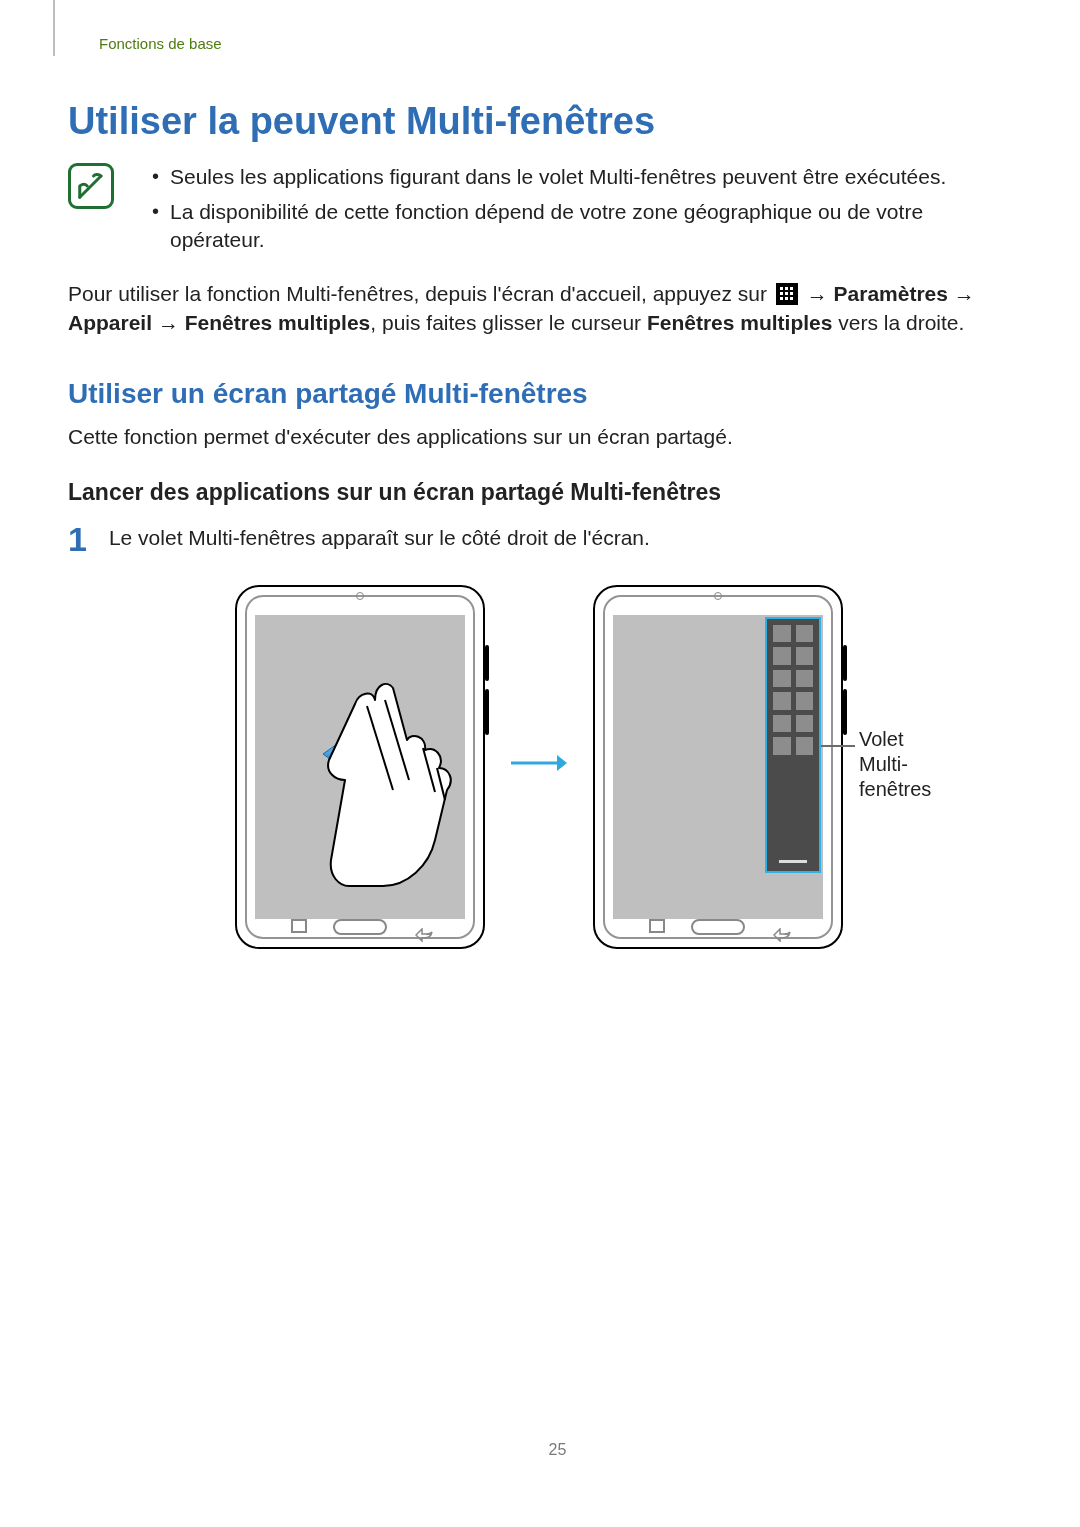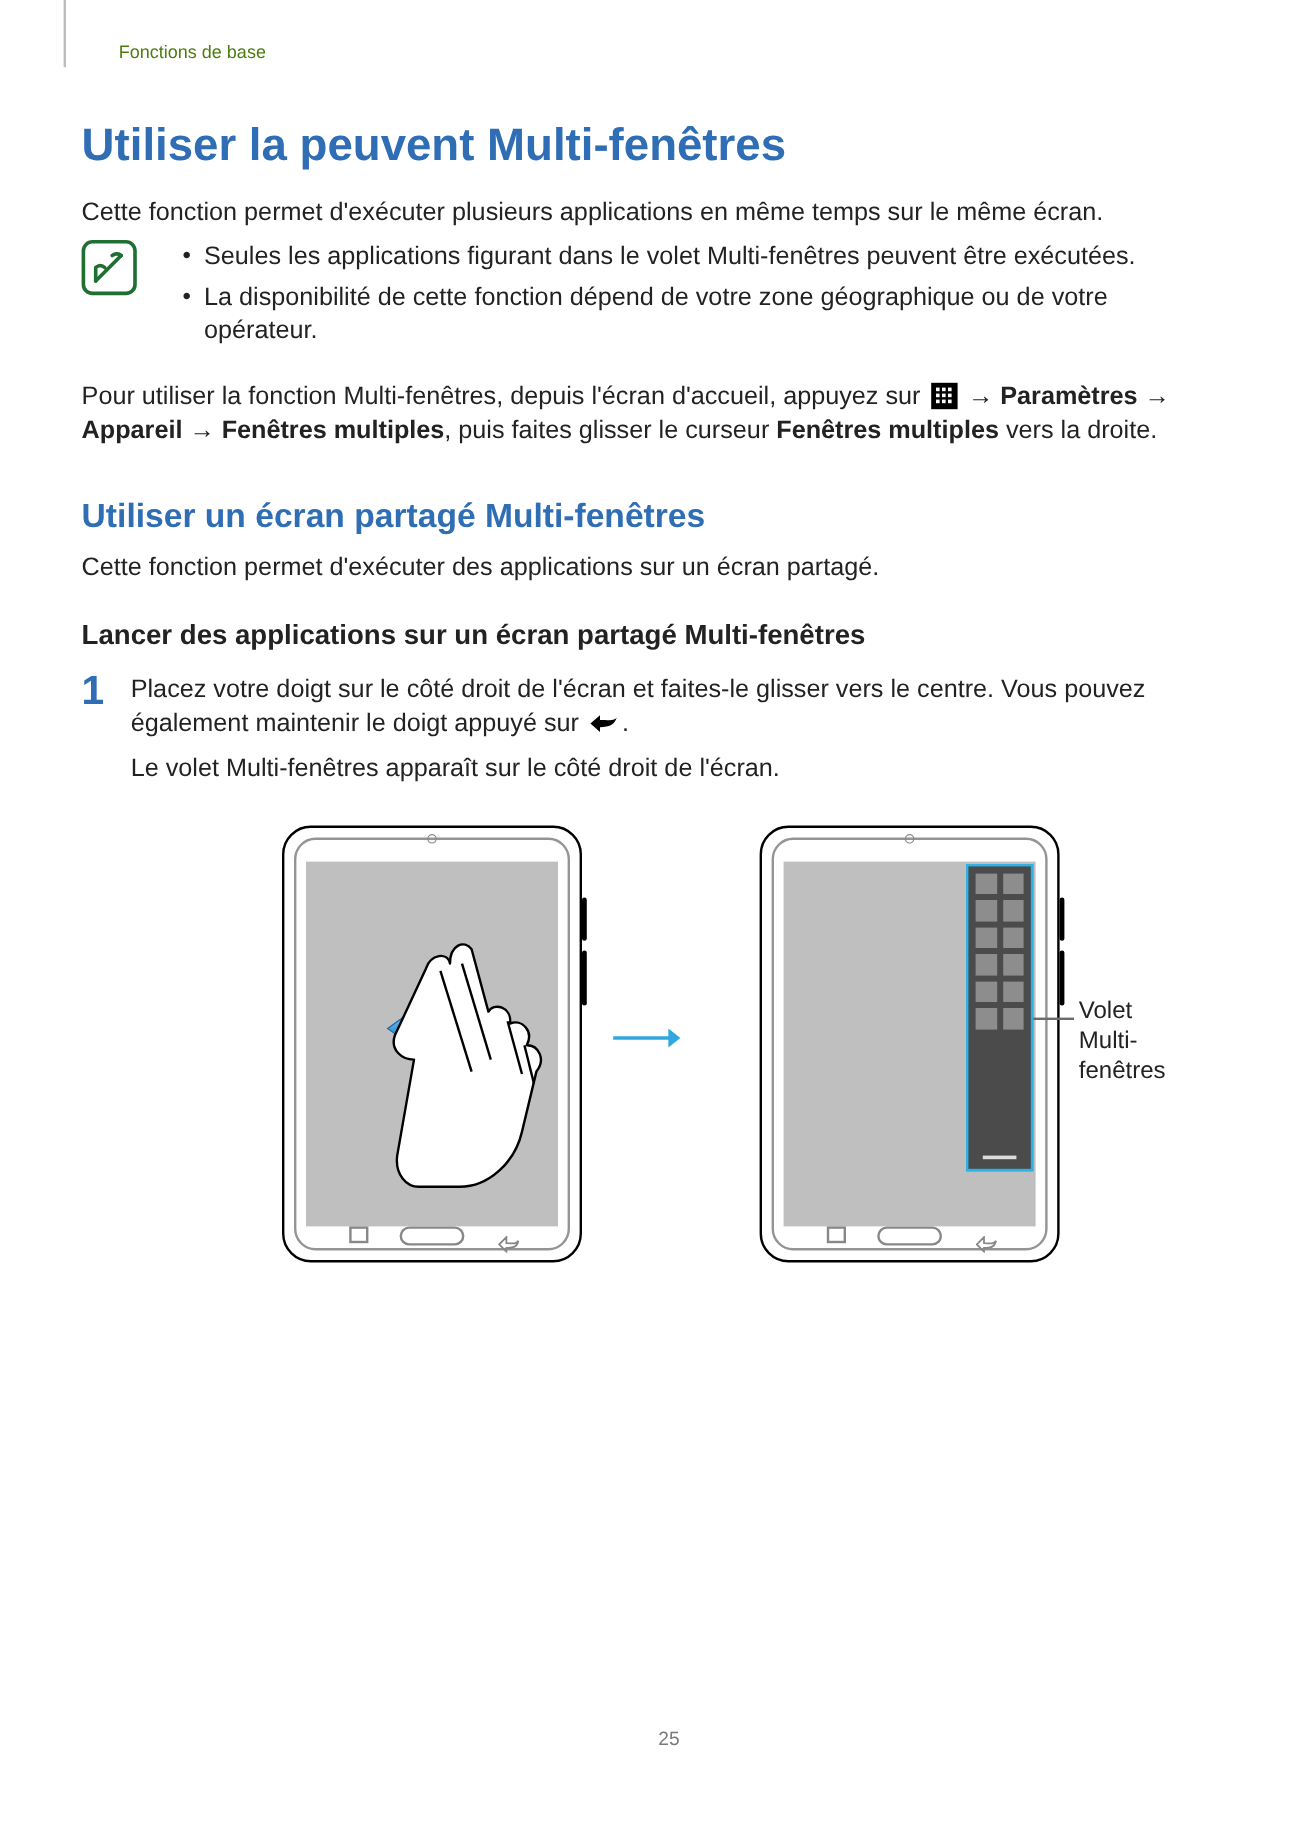--- a/index.html
+++ b/index.html
@@ -67,21 +67,21 @@
   .back-icon{
     display:inline-block;width:26px;height:18px;vertical-align:-3px;margin:0 2px;
   }
   
   .figure{
     margin:22px 0 0 0;
     display:flex;align-items:center;justify-content:center;gap:24px;
     position:relative;
   }
   .device{
-    width:250px;height:364px;position:relative;margin-left:40px;
+    width:250px;height:364px;position:relative;
   }
   .device .outer{
     position:absolute;inset:0;border:2px solid #000;border-radius:24px;
     background:#fff;
   }
   .device .inner{
     position:absolute;inset:10px;border:2px solid #949494;border-radius:18px;
     background:#fff;
   }
   .device .cam{
@@ -145,21 +145,20 @@
 </head>
 <body>
 
 <div class="left-rule"></div>
 <div class="header">Fonctions de base</div>
 
 <div class="content">
 
   <h1 class="title">Utiliser la peuvent Multi-fenêtres</h1>
 
-  <p>Cette fonction permet d'exécuter plusieurs applications en même temps sur le même écran.</p>
 
   <div class="note-row">
     <div class="note-icon-wrap">
       <div class="note-icon">
         <svg viewBox="0 0 24 24" fill="none" stroke="#1f6f33" stroke-width="2.4" stroke-linecap="round" stroke-linejoin="round">
           <path d="M3 21 L20 4"></path>
           <path d="M3 21 L3 12 C3 12 6 9 9 12"></path>
           <path d="M20 4 C18 2 15 3 14 4"></path>
         </svg>
       </div>
@@ -186,28 +185,20 @@
   </p>
 
   <h2 class="sub">Utiliser un écran partagé Multi-fenêtres</h2>
   <p>Cette fonction permet d'exécuter des applications sur un écran partagé.</p>
 
   <h3 class="sub2">Lancer des applications sur un écran partagé Multi-fenêtres</h3>
 
   <div class="step">
     <div class="step-num">1</div>
     <div class="step-body">
-      <p>
-        <span>Placez votre doigt sur le côté droit de l'écran et faites-le glisser vers le centre. Vous pouvez également maintenir le doigt appuyé sur </span>
-        <span class="back-icon">
-          <svg viewBox="0 0 26 18" fill="#000">
-            <path d="M10 2 L2 9 L10 16 L10 12 C18 12 22 10 24 4 C22 7 18 6 10 6 Z"></path>
-          </svg>
-        </span><span>.</span>
-      </p>
       <p>Le volet Multi-fenêtres apparaît sur le côté droit de l'écran.</p>
     </div>
   </div>
 
   <div class="figure">
 
     <div class="device">
       <div class="outer"></div>
       <div class="inner"></div>
       <div class="cam"></div>

